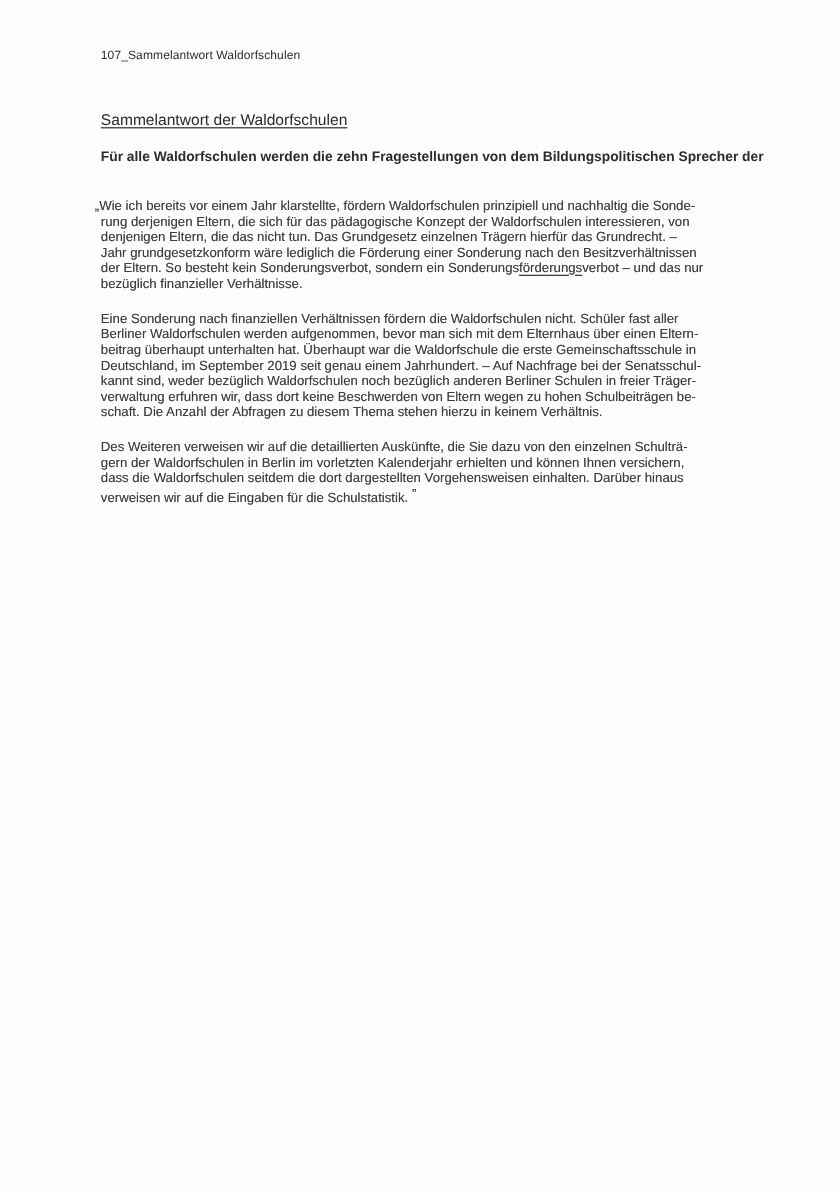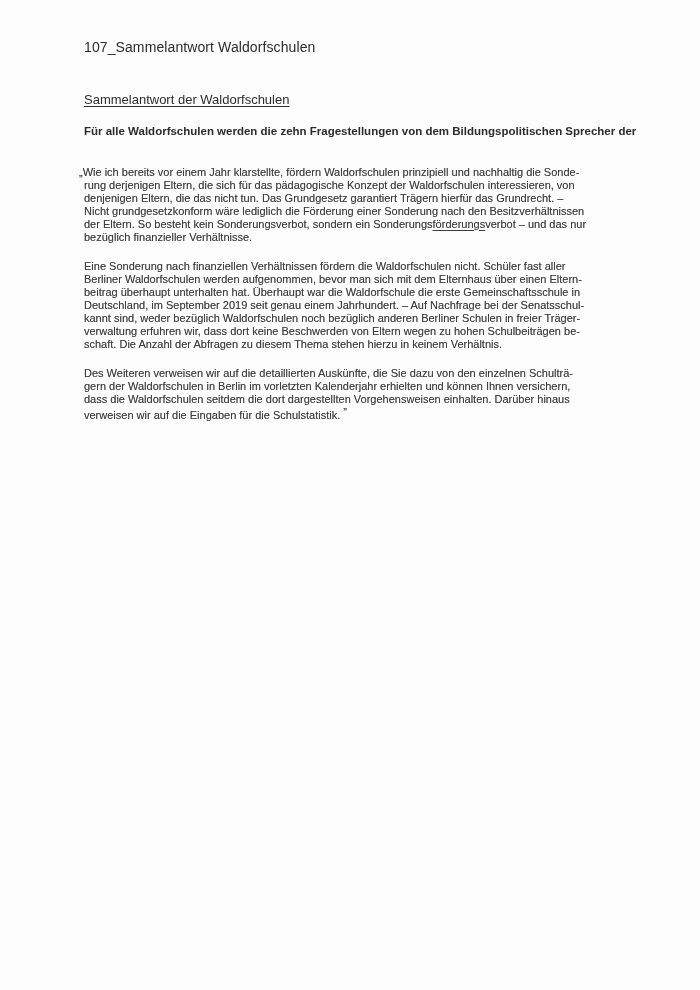--- a/index.html
+++ b/index.html
@@ -12,21 +12,21 @@
     width: 700px;
     height: 990px;
     background: #fdfdfd;
     box-sizing: border-box;
     padding: 40px 44px 0 84px;
     font-family: "Liberation Sans", sans-serif;
     color: #2c2c2c;
     overflow: hidden;
   }
   .doc-header {
-    font-size: 14px;
+    font-size: 10px;
     line-height: 14px;
     letter-spacing: 0.1px;
     white-space: nowrap;
   }
   .doc-title {
     margin-top: 38px;
     font-size: 13px;
     line-height: 15px;
     text-decoration: underline;
     text-underline-offset: 2px;
@@ -74,22 +74,22 @@
 
   <div class="intro">
     <div class="line">Für alle Waldorfschulen werden die zehn Fragestellungen von dem Bildungspolitischen Sprecher der</div>
   </div>
 
   <div class="quote">
 
     <div class="para">
       <div class="line hang">„Wie ich bereits vor einem Jahr klarstellte, fördern Waldorfschulen prinzipiell und nachhaltig die Sonde-</div>
       <div class="line">rung derjenigen Eltern, die sich für das pädagogische Konzept der Waldorfschulen interessieren, von</div>
-      <div class="line">denjenigen Eltern, die das nicht tun. Das Grundgesetz garantiert Trägern hierfür das Grundrecht. –</div>
-      <div class="line">Nicht grundgesetzkonform wäre lediglich die Förderung einer Sonderung nach den Besitzverhältnissen</div>
+      <div class="line">denjenigen Eltern, die das nicht tun. Das Grundgesetz einzelnen Trägern hierfür das Grundrecht. –</div>
+      <div class="line">Jahr grundgesetzkonform wäre lediglich die Förderung einer Sonderung nach den Besitzverhältnissen</div>
       <div class="line"><span>der Eltern. So besteht kein Sonderungsverbot, sondern ein Sonderungs</span><span class="u">förderungs</span><span>verbot – und das nur</span></div>
       <div class="line">bezüglich finanzieller Verhältnisse.</div>
     </div>
 
     <div class="para">
       <div class="line">Eine Sonderung nach finanziellen Verhältnissen fördern die Waldorfschulen nicht. Schüler fast aller</div>
       <div class="line">Berliner Waldorfschulen werden aufgenommen, bevor man sich mit dem Elternhaus über einen Eltern-</div>
       <div class="line">beitrag überhaupt unterhalten hat. Überhaupt war die Waldorfschule die erste Gemeinschaftsschule in</div>
       <div class="line">Deutschland, im September 2019 seit genau einem Jahrhundert. – Auf Nachfrage bei der Senatsschul-</div>
       <div class="line">kannt sind, weder bezüglich Waldorfschulen noch bezüglich anderen Berliner Schulen in freier Träger-</div>

